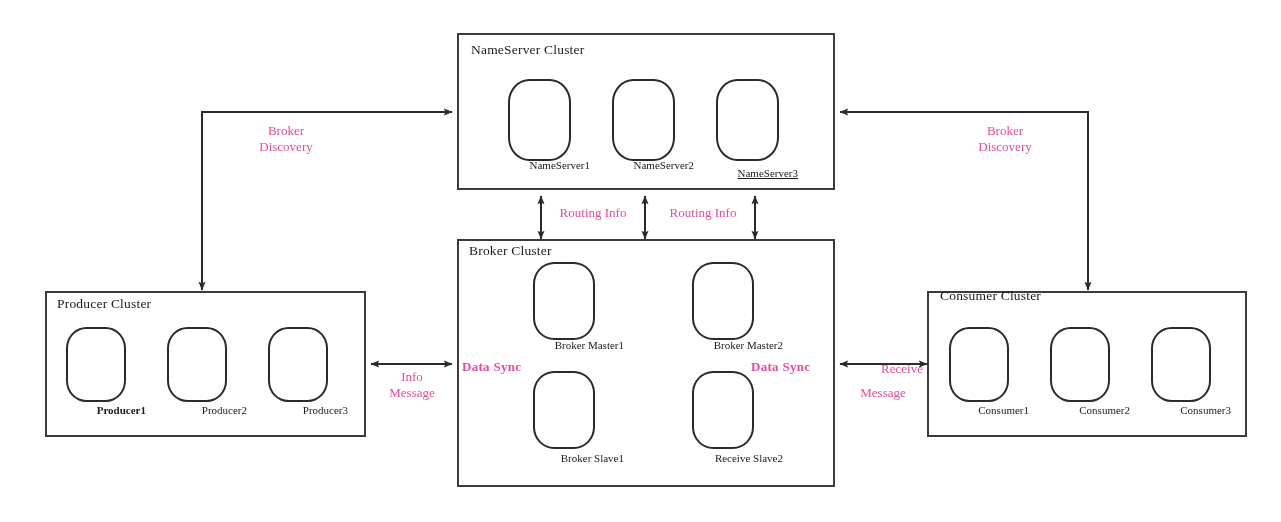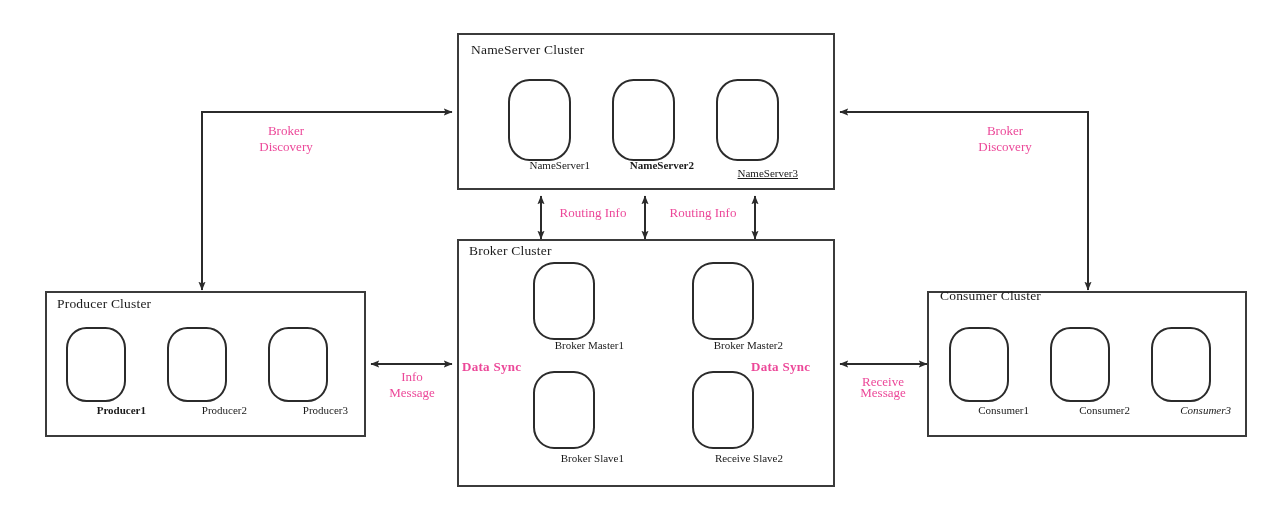--- a/index.html
+++ b/index.html
@@ -122,21 +122,21 @@
     </g>
   </svg>
 
   <div class="cluster" style="left:457px; top:33px; width:378px; height:157px;"></div>
   <div class="cluster-title" style="left:471px; top:42px;">NameServer Cluster</div>
 
   <div class="node" style="left:508px; top:79px; width:63px; height:82px;"></div>
   <div class="node-label" style="left:490px; top:159px; width:100px;">NameServer1</div>
 
   <div class="node" style="left:612px; top:79px; width:63px; height:82px;"></div>
-  <div class="node-label" style="left:594px; top:159px; width:100px;font-weight:bold;">NameServer2</div>
+  <div class="node-label" style="left:594px; top:159px; width:100px;">NameServer2</div>
 
   <div class="node" style="left:716px; top:79px; width:63px; height:82px;"></div>
   <div class="node-label" style="left:698px; top:167px; width:100px;text-decoration:underline;">NameServer3</div>
 
   <div class="cluster" style="left:457px; top:239px; width:378px; height:248px;"></div>
   <div class="cluster-title" style="left:469px; top:243px;">Broker Cluster</div>
 
   <div class="node" style="left:533px; top:262px; width:62px; height:78px;"></div>
   <div class="node-label" style="left:504px; top:339px; width:120px;">Broker Master1</div>
 
@@ -164,34 +164,34 @@
   <div class="cluster" style="left:927px; top:291px; width:320px; height:146px;"></div>
   <div class="cluster-title" style="left:940px; top:288px;">Consumer Cluster</div>
 
   <div class="node" style="left:949px; top:327px; width:60px; height:75px;"></div>
   <div class="node-label" style="left:929px; top:404px; width:100px;">Consumer1</div>
 
   <div class="node" style="left:1050px; top:327px; width:60px; height:75px;"></div>
   <div class="node-label" style="left:1030px; top:404px; width:100px;">Consumer2</div>
 
   <div class="node" style="left:1151px; top:327px; width:60px; height:75px;"></div>
-  <div class="node-label" style="left:1131px; top:404px; width:100px;font-style:italic;">Consumer3</div>
+  <div class="node-label" style="left:1131px; top:404px; width:100px;">Consumer3</div>
 
   <div class="edge-label" style="left:236px; top:123px; width:100px;">Broker</div>
   <div class="edge-label" style="left:236px; top:139px; width:100px;">Discovery</div>
 
   <div class="edge-label" style="left:955px; top:123px; width:100px;">Broker</div>
   <div class="edge-label" style="left:955px; top:139px; width:100px;">Discovery</div>
 
   <div class="edge-label" style="left:543px; top:205px; width:100px;">Routing Info</div>
   <div class="edge-label" style="left:653px; top:205px; width:100px;">Routing Info</div>
 
   <div class="edge-label" style="left:362px; top:369px; width:100px;">Info</div>
   <div class="edge-label" style="left:362px; top:385px; width:100px;">Message</div>
 
-  <div class="edge-label" style="left:833px; top:374px; width:100px;">Receive</div>
+  <div class="edge-label" style="left:833px; top:361px; width:100px;padding-left:19px;">Receive</div>
   <div class="edge-label" style="left:833px; top:385px; width:100px;">Message</div>
 
   <div class="edge-label bold" style="left:462px; top:359px; width:80px; text-align:left;">Data Sync</div>
 
   <div class="edge-label bold" style="left:751px; top:359px; width:80px; text-align:left;">Data Sync</div>
 
 </div>
 
 </body></html>

